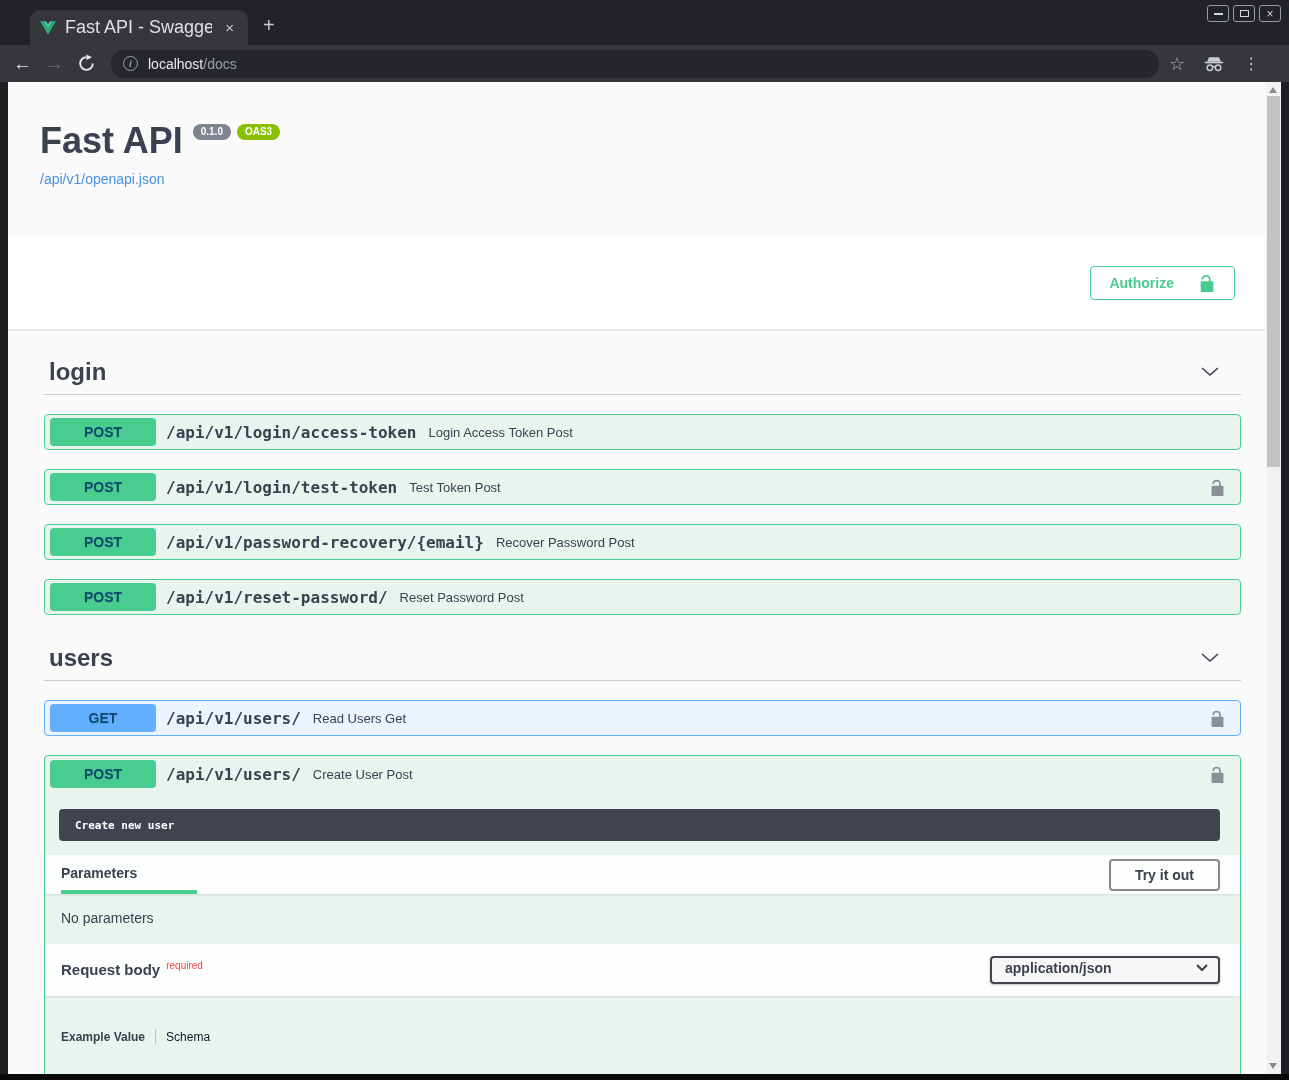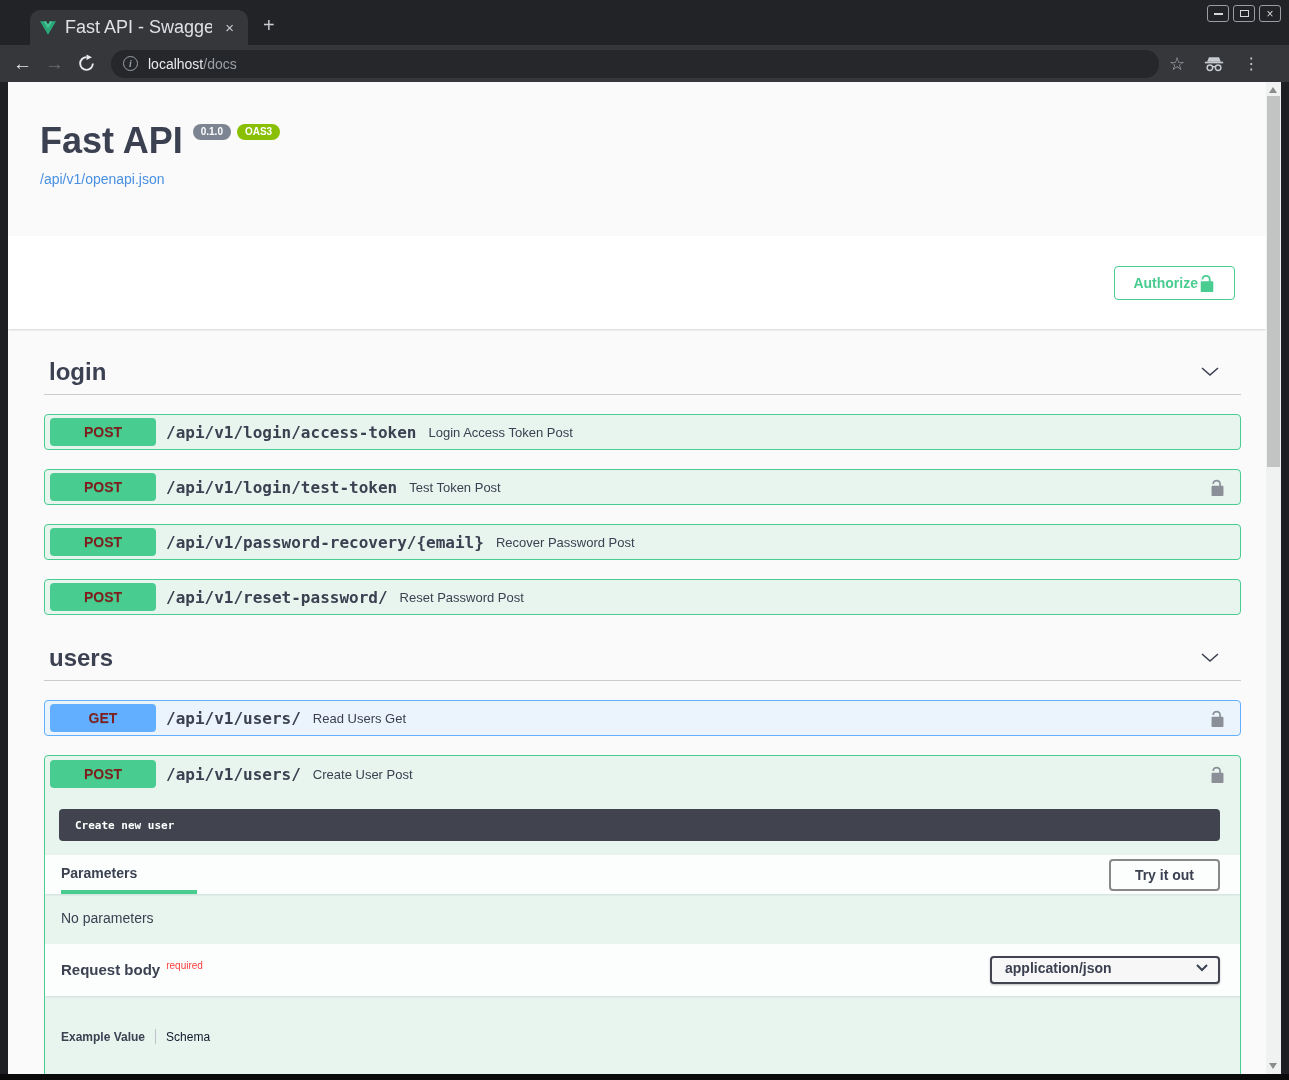--- a/index.html
+++ b/index.html
@@ -55,36 +55,36 @@
   .api-title { font-size:36px; font-weight:700; color:#3b4151; display:flex; align-items:flex-start; gap:10px; }
   .badges { display:flex; gap:6px; padding-top:4px; }
   .pill { font-size:10px; font-weight:700; color:#fff; border-radius:10px; padding:3px 8px; line-height:1; }
   .pill.version { background:#7d8492; }
   .pill.oas { background:#89bf04; }
   .spec-link { display:inline-block; margin-top:9px; color:#4990e2; font-size:14px; text-decoration:none; }
 
   .scheme-container { margin-top:48px; height:93px; background:#fff;
                       box-shadow:0 1px 2px 0 rgba(0,0,0,.15); display:flex; align-items:center;
                       justify-content:flex-end; padding-right:31px; }
-  .authorize-btn { display:flex; align-items:center; border:1px solid #49cc90; background:#fff;
+  .authorize-btn { display:flex; align-items:center; gap:24px; border:1px solid #49cc90; background:#fff;
                    border-radius:4px; padding:7px 18px; color:#49cc90; font-weight:700; font-size:14px;
                    font-family:"Liberation Sans", sans-serif; }
 
   .section { margin:0 25px 0 36px; }
   .section-head { display:flex; align-items:center; justify-content:space-between; padding:0 0 0 5px;
                   margin-top:29px; }
   .section-title { font-size:24px; font-weight:700; color:#3b4151; }
   .section-head .chev { margin-right:22px; }
   .section-divider { height:1px; background:rgba(59,65,81,.25); margin-top:8px; margin-bottom:10px; }
 
   .oprow { height:36px; border-radius:4px; display:flex; align-items:center; margin-top:19px;
            padding:0 12px 0 5px; }
   .oprow.post { background:#e8f5ef; border:1px solid #49cc90; }
   .oprow.get  { background:#ebf3fc; border:1px solid #61affe; }
-  .method { width:106px; height:28px; border-radius:4px; color:#7f1d1d; font-weight:700; font-size:14px;
+  .method { width:106px; height:28px; border-radius:4px; color:#0c4a6e; font-weight:700; font-size:14px;
             display:flex; align-items:center; justify-content:center;
             text-shadow:0 1px 0 rgba(0,0,0,.1); }
   .oprow.post .method { background:#49cc90; }
   .oprow.get  .method { background:#61affe; }
   .op-path { font-family:"DejaVu Sans Mono", monospace; font-weight:700; font-size:16px; color:#3b4151;
              margin-left:10px; }
   .op-summary { font-size:13px; color:#3b4151; margin-left:12px; flex:1; }
   .lock { display:flex; margin-right:2px; }
 
   

